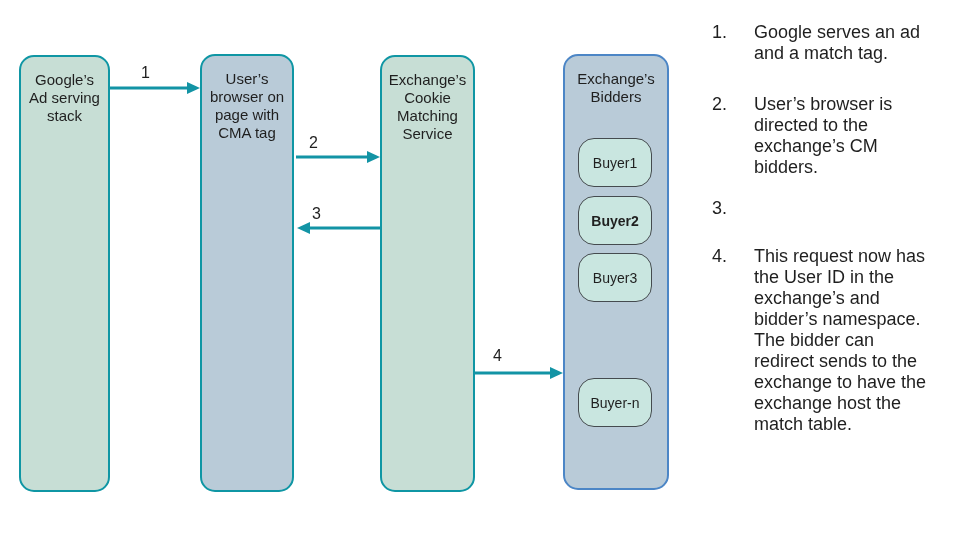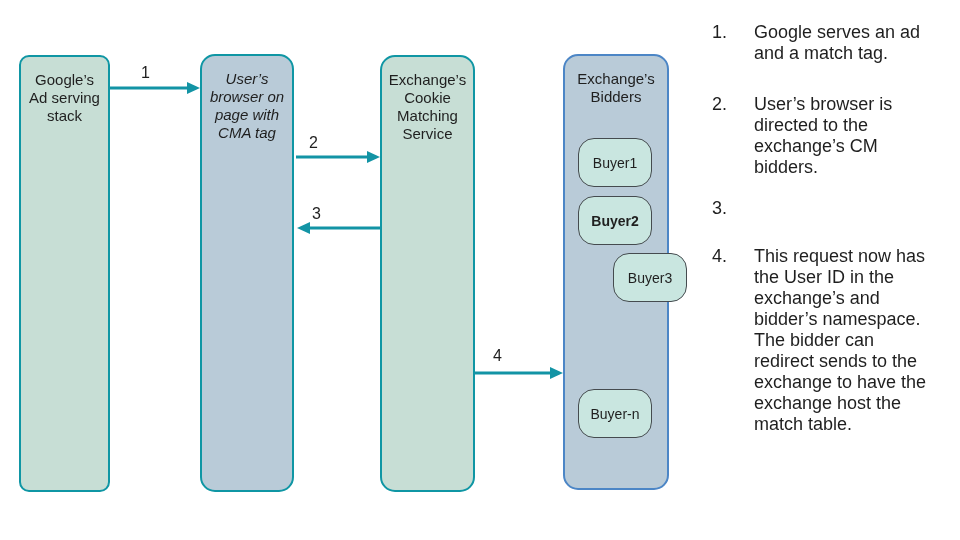--- a/index.html
+++ b/index.html
@@ -4,21 +4,21 @@
 <style>
   html, body { margin: 0; padding: 0; background: #ffffff; }
   body { width: 960px; height: 540px; position: relative; overflow: hidden;
          font-family: "Liberation Sans", sans-serif; color: #1f1f1f; }
 
   .canvas { position: absolute; inset: 0; background: #ffffff; }
 
   
   .node { position: absolute; border-radius: 15px; box-sizing: border-box; }
   .node.green { background: #c7ded5; border: 2px solid #0f96a4; }
-  .node.blue  { background: #b9cbd8; border: 2px solid #0f96a4; font-style: italic; }
+  .node.blue  { background: #b9cbd8; border: 2px solid #0f96a4; }
   .node.blue-border { background: #b9cbd8; border: 2px solid #4c86c6; }
   .node-label { padding-top: 14px; text-align: center; white-space: pre-line;
                 font-size: 15px; line-height: 18px; color: #1f1f1f; }
 
   
   .buyer { position: absolute; left: 13px; width: 72px; height: 47px;
            background: #c9e6e0; border: 1px solid #454b4f; border-radius: 16px;
            display: flex; align-items: center; justify-content: center;
            font-size: 14px; color: #1f1f1f; }
 
@@ -43,21 +43,21 @@
   .step-text { white-space: pre-line; }
   .step:nth-child(1) { margin-bottom: 30px; }
   .step:nth-child(2) { margin-bottom: 20px; }
   .step:nth-child(3) { margin-bottom: 27px; }
 </style>
 </head>
 <body>
 
 <div class="canvas">
 
-  <div class="node green" style="left:19px; top:55px; width:91px; height:437px;border-radius:10px;">
+  <div class="node green" style="left:19px; top:55px; width:91px; height:437px;">
     <div class="node-label">Google’s
 Ad serving
 stack</div>
   </div>
 
   <div class="node blue" style="left:200px; top:54px; width:94px; height:438px;">
     <div class="node-label">User’s
 browser on
 page with
 CMA tag</div>
@@ -68,22 +68,22 @@
 Cookie
 Matching
 Service</div>
   </div>
 
   <div class="node blue-border" style="left:563px; top:54px; width:106px; height:436px;">
     <div class="node-label">Exchange’s
 Bidders</div>
     <div class="buyer" style="top:82px;">Buyer1</div>
     <div class="buyer" style="top:140px;font-weight:bold;">Buyer2</div>
-    <div class="buyer" style="top:197px;margin-left:35px;">Buyer3</div>
-    <div class="buyer" style="top:333px;">Buyer-n</div>
+    <div class="buyer" style="top:197px;">Buyer3</div>
+    <div class="buyer" style="top:322px;">Buyer-n</div>
   </div>
 
   <div class="arrow right" style="left:110px; top:81px; width:90px;">
     <div class="shaft"></div>
     <div class="head"></div>
   </div>
   <div class="arrow right" style="left:296px; top:150px; width:84px;">
     <div class="shaft"></div>
     <div class="head"></div>
   </div>

